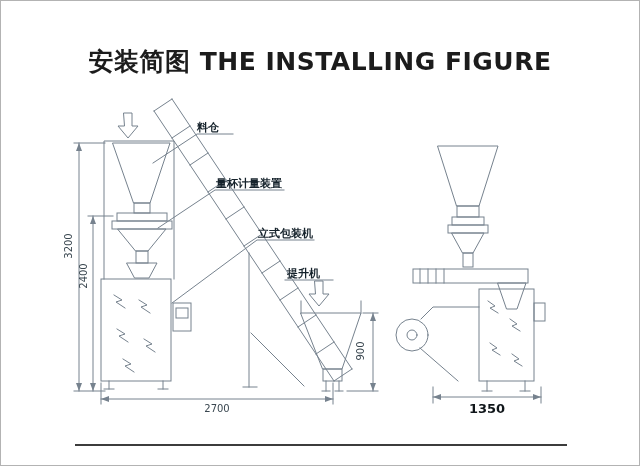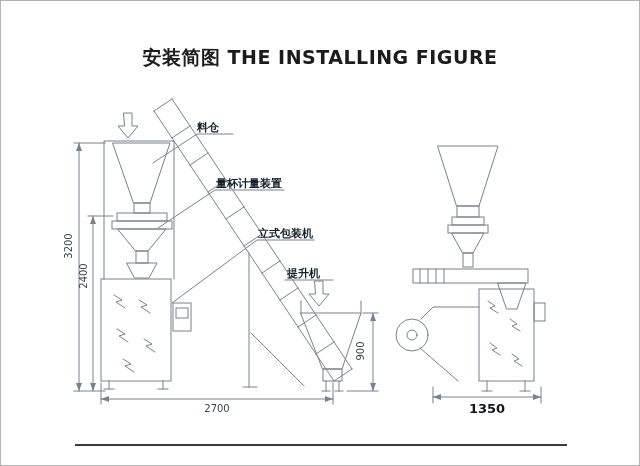--- a/index.html
+++ b/index.html
@@ -3,21 +3,21 @@
 <meta charset="utf-8">
 <style>
   html,body { margin:0; padding:0; background:#e9e9e9; }
   .page {
     position:relative; width:640px; height:466px; margin:0 auto;
     background:#ffffff; border:1px solid #b3b3b3; box-sizing:border-box;
     font-family:"DejaVu Sans","Liberation Sans",sans-serif; overflow:hidden;
   }
   .title {
     position:absolute; top:44px; left:0; width:100%; text-align:center;
-    margin:0; font-size:19px; font-weight:600; color:#1c1c1c; letter-spacing:.5px;
+    margin:0; font-size:25px; font-weight:600; color:#1c1c1c; letter-spacing:.5px;
     font-family:"DejaVu Sans","Liberation Sans",sans-serif;
   }
   svg.drawing { position:absolute; left:0; top:0; width:640px; height:466px; }
 
   
   .d path, .d line, .d rect, .d polygon, .d polyline, .d circle {
     fill:none; stroke:#76828e; stroke-width:1; stroke-linecap:square; stroke-linejoin:miter;
   }
   .d .wfill { fill:#ffffff; }               
   .d .ah    { fill:#76828e; stroke:none; }  

